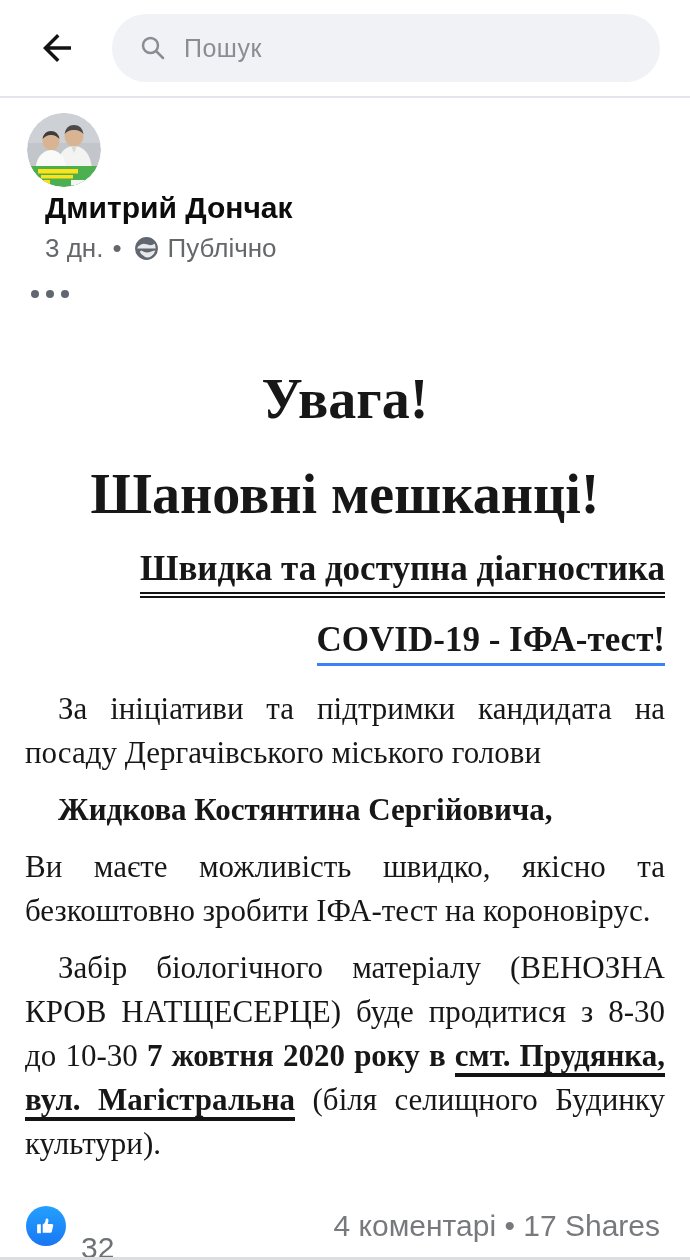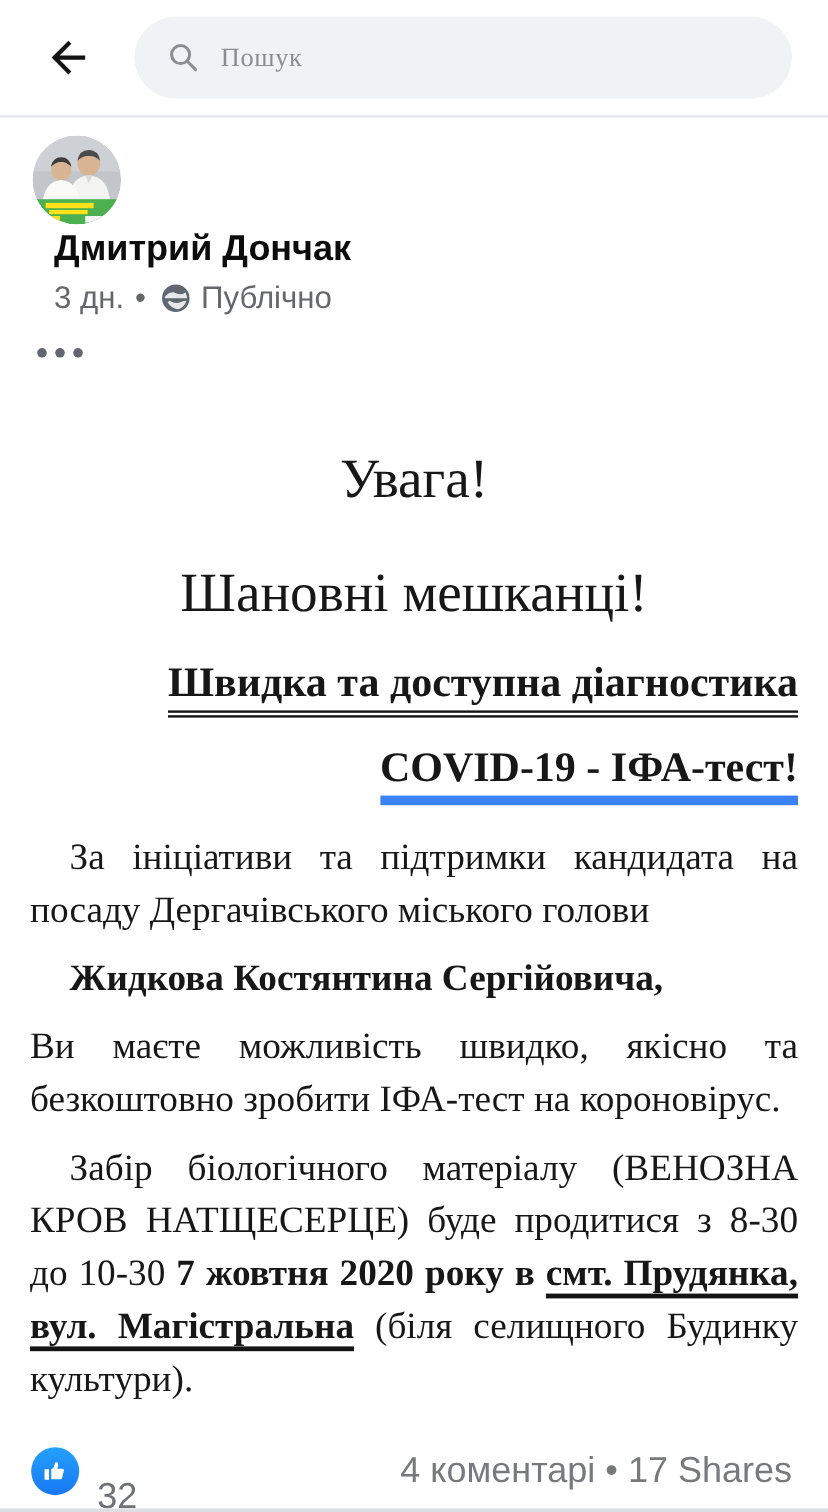--- a/index.html
+++ b/index.html
@@ -33,24 +33,23 @@
     height: 68px;
     background: var(--search-pill, #F0F2F5);
     border-radius: 34px;
     display: flex;
     align-items: center;
     padding: 0 26px;
     cursor: text;
   }
   .search-pill .mag { margin-right: 16px; flex: 0 0 auto; display: block; }
   .search-placeholder {
-    font-size: 22px;
+    font-size: 25px;
     color: var(--placeholder-gray, #8A8D91);
     letter-spacing: 0.5px;
-    font-family: Liberation Serif, serif;
   }
   .top-divider { height: 2px; background: var(--divider-gray, #E4E6EB); }
 
   
   .post-header {
     display: flex;
     align-items: flex-start;
     padding: 15px 28px 10px 27px;
     flex-direction: column;
   }
@@ -90,40 +89,40 @@
   }
 
   
   .poster {
     font-family: "Liberation Serif", "DejaVu Serif", serif;
     color: var(--poster-ink, #171717);
     padding: 0 25px 0 25px;
   }
   .poster .h-big {
     text-align: center;
-    font-weight: normal;
-    font-size: 46px;
+    font-weight: bold;
+    font-size: 56px;
     line-height: 58px;
   }
   .poster .h1 { margin-top: 52px; }
   .poster .h2 { margin-top: 37px; }
   .poster .h-sub {
     text-align: right;
     font-weight: bold;
     font-size: 35px;
     line-height: 40px;
   }
   .poster .sub1 { margin-top: 26px; }
   .poster .sub2 { margin-top: 22px; }
   .poster .h-sub > span {
     display: inline-block;
     padding-bottom: 3px;
   }
   .poster .sub1 > span { border-bottom: 6px double #141414; }
-  .poster .sub2 > span { border-bottom: 8px solid #3b82f6; }
+  .poster .sub2 > span { border-bottom: 3px solid #3b82f6; }
   .poster p {
     font-size: 31px;
     line-height: 44px;
     text-align: justify;
     margin-top: 13px;
   }
   .poster p.indent { text-indent: 33px; }
   .poster p.first { margin-top: 21px; }
   .poster .bold { font-weight: bold; }
   .poster .u {

